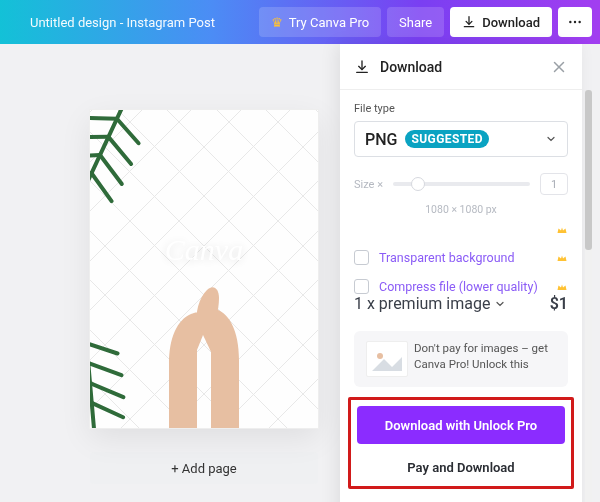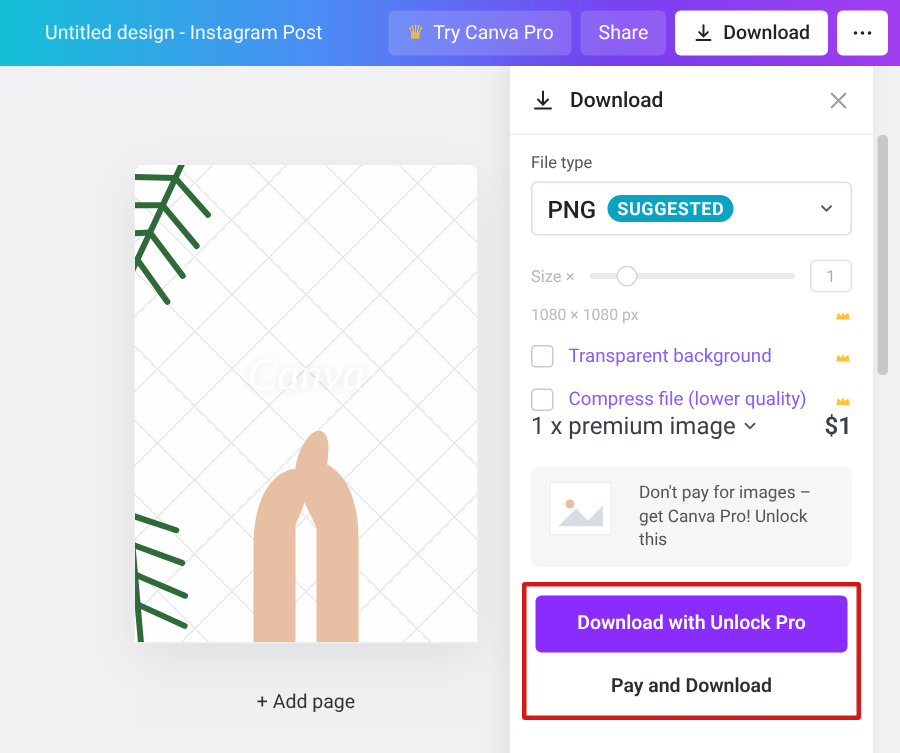--- a/index.html
+++ b/index.html
@@ -57,21 +57,21 @@
 
 .optrow { display: flex; align-items: center; gap: 10px; margin-top: 14px; font-size: 12.5px; color: #4a4f58; }
 .optrow.dis { color: #8b5cf6; }
 .cb { width: 15px; height: 15px; border: 1.5px solid #c7cbd2; border-radius: 3px; flex-shrink: 0; }
 .crown-right { margin-left: auto; color: #ffc233; width: 12px; height: 12px; }
 
 .prem { display: flex; align-items: center; font-size: 16px; color: #3a3f49; }
 .prem .chev { margin-left: 4px; color: #555; }
 .prem .price { margin-left: auto; font-weight: 600; }
 
-.card { margin-top: 18px; background: #f6f6f8; border-radius: 6px; padding: 10px 12px; display: flex; gap: 18px; }
+.card { margin-top: 18px; background: #f6f6f8; border-radius: 6px; padding: 10px 12px; display: flex; gap: 6px; }
 .thumb-pv { width: 42px; height: 36px; background: #fff; border: 1px solid #eee; border-radius: 2px; flex-shrink: 0; display:flex; align-items:center; justify-content:center; }
 .card .txt { font-size: 11.5px; color: #555; line-height: 1.35; }
 
 .cta-box { margin: 10px 8px 0 8px; border: 3px solid #d11a1a; padding: 6px; border-radius: 2px; }
 .cta { width: 100%; height: 38px; background: #8b2cff; color: #fff; border: none; border-radius: 4px; font-size: 13px; font-weight: 600; cursor: pointer; }
 .paydl { margin-top: 10px; height: 26px; display: flex; align-items: center; justify-content: center; font-size: 13px; font-weight: 600; color: #2a2d33; }
 
 svg { display: block; }
 </style>
 </head>
@@ -166,21 +166,21 @@
 
         <div class="sizerow">
           <span class="sz">Size ×</span>
           <div class="slider">
             <div class="track"></div>
             <div class="knob"></div>
           </div>
           <div class="szbox">1</div>
         </div>
 
-        <div style="display:flex;align-items:center;">
+        <div style="display:flex;align-items:center;flex-direction:column;">
           <div class="dim">1080 × 1080 px</div>
           <svg class="crown-right" style="margin-top:8px" viewBox="0 0 24 24" fill="currentColor">
               <path d="M3 18h18l-2-9-5 4-2-6-2 6-5-4z"></path>
             </svg>
         </div>
 
         <div class="optrow dis">
           <span class="cb"></span>
           <span>Transparent background</span>
           <svg class="crown-right" viewBox="0 0 24 24" fill="currentColor">

